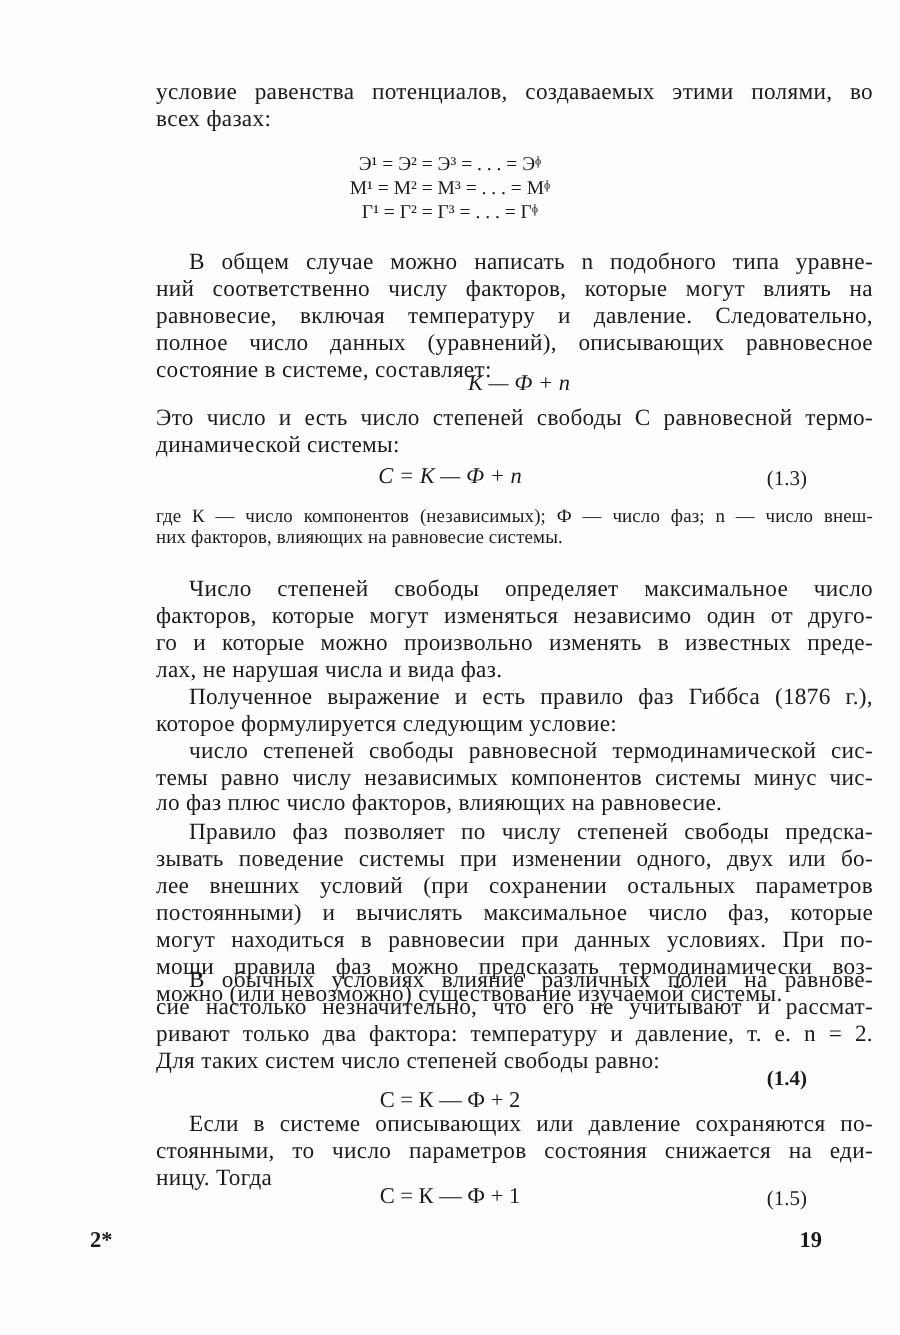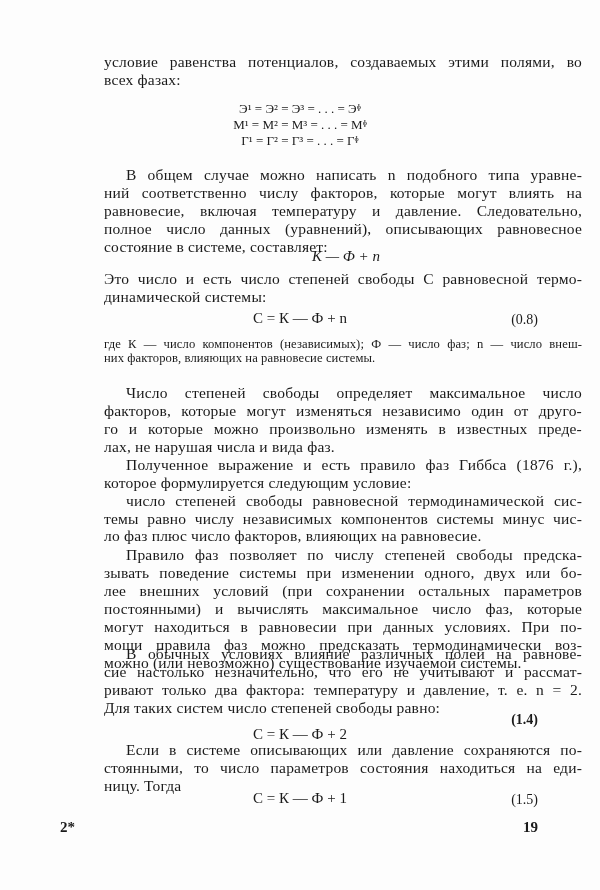--- a/index.html
+++ b/index.html
@@ -27,22 +27,22 @@
 
 <div class="ln ind" style="top:166px">В общем случае можно написать n подобного типа уравне-</div>
 <div class="ln" style="top:184px">ний соответственно числу факторов, которые могут влиять на</div>
 <div class="ln" style="top:202px">равновесие, включая температуру и давление. Следовательно,</div>
 <div class="ln" style="top:220px">полное число данных (уравнений), описывающих равновесное</div>
 <div class="ln last" style="top:238px">состояние в системе, составляет:</div>
 <div class="c" style="top:248px; font-size:15px; font-style:italic;padding-left:46px;">К — Ф + n</div>
 
 <div class="ln" style="top:270px">Это число и есть число степеней свободы С равновесной термо-</div>
 <div class="ln last" style="top:288px">динамической системы:</div>
-<div class="c" style="top:310px; font-size:15px; ">С = К — Ф + n</div>
-<div class="eqnum" style="top:312px">(0.8)</div>
+<div class="c" style="top:310px; font-size:15px; font-style:italic;">С = К — Ф + n</div>
+<div class="eqnum" style="top:312px">(1.3)</div>
 
 <div class="ln small" style="top:335px">где К — число компонентов (независимых); Ф — число фаз; n — число внеш-</div>
 <div class="ln small last" style="top:349px">них факторов, влияющих на равновесие системы.</div>
 
 <div class="ln ind" style="top:384px">Число степеней свободы определяет максимальное число</div>
 <div class="ln" style="top:402px">факторов, которые могут изменяться независимо один от друго-</div>
 <div class="ln" style="top:420px">го и которые можно произвольно изменять в известных преде-</div>
 <div class="ln last" style="top:438px">лах, не нарушая числа и вида фаз.</div>
 
 <div class="ln ind" style="top:456px">Полученное выражение и есть правило фаз Гиббса (1876 г.),</div>
@@ -61,19 +61,19 @@
 <div class="ln last" style="top:654px">можно (или невозможно) существование изучаемой системы.</div>
 
 <div class="ln ind" style="top:645px">В обычных условиях влияние различных полей на равнове-</div>
 <div class="ln" style="top:663px">сие настолько незначительно, что его не учитывают и рассмат-</div>
 <div class="ln" style="top:681px">ривают только два фактора: температуру и давление, т. е. n = 2.</div>
 <div class="ln last" style="top:699px">Для таких систем число степеней свободы равно:</div>
 <div class="c" style="top:726px; font-size:15px; ">С = К — Ф + 2</div>
 <div class="eqnum" style="top:712px; font-weight:bold">(1.4)</div>
 
 <div class="ln ind" style="top:741px">Если в системе описывающих или давление сохраняются по-</div>
-<div class="ln" style="top:759px">стоянными, то число параметров состояния находиться на еди-</div>
+<div class="ln" style="top:759px">стоянными, то число параметров состояния снижается на еди-</div>
 <div class="ln last" style="top:777px">ницу. Тогда</div>
 <div class="c" style="top:790px; font-size:15px; ">С = К — Ф + 1</div>
 <div class="eqnum" style="top:792px; font-weight:normal">(1.5)</div>
 
 <div class="footer" style="top:819px; left:60px">2*</div>
-<div class="footer" style="top:819px; right:62px">19</div>
+<div class="footer" style="top:819px; right:52px">19</div>
 
 </body></html>

